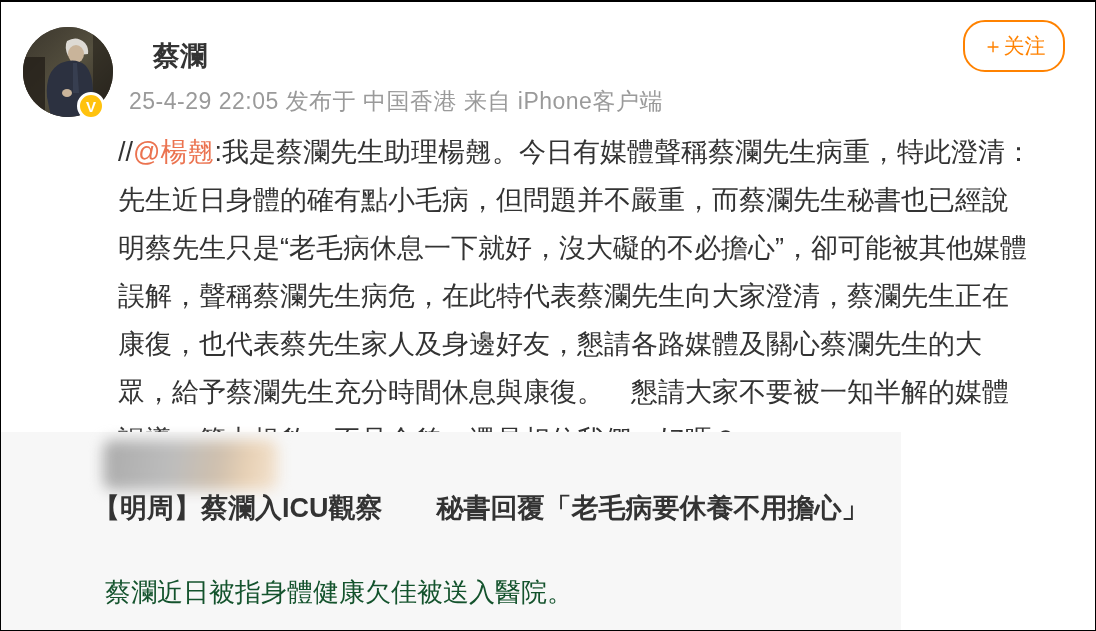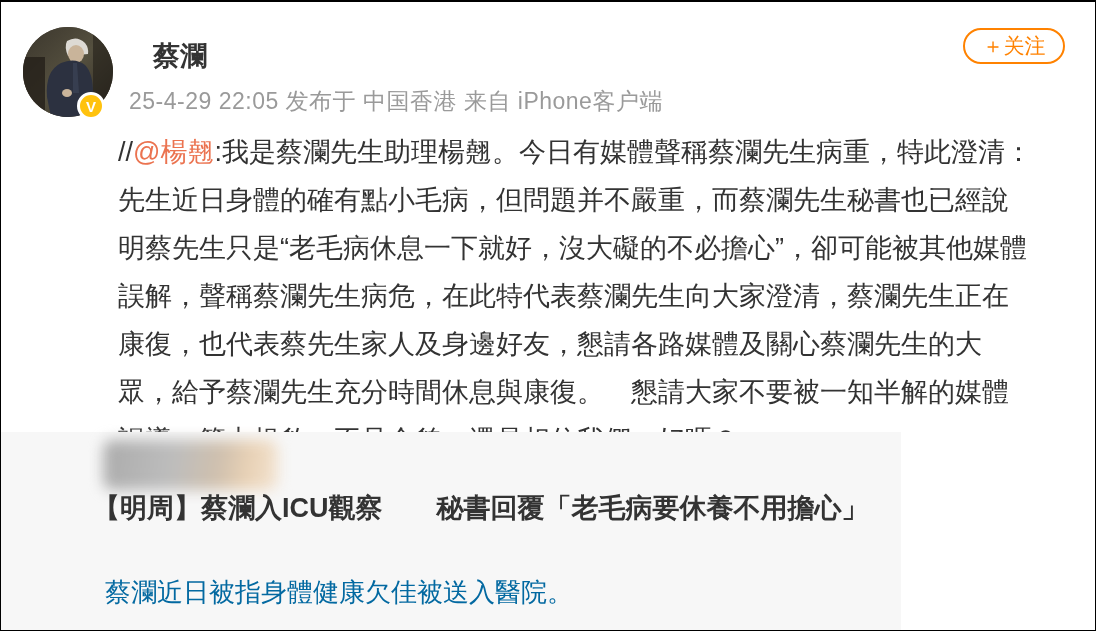--- a/index.html
+++ b/index.html
@@ -28,21 +28,21 @@
   }
   .username{
     position:absolute;left:128px;top:36px;
     font-size:27px;font-weight:bold;color:#333333;cursor:pointer;margin-left:24px;
   }
   .timestamp{
     position:absolute;left:128px;top:84px;
     font-size:23px;color:#9a9a9a;letter-spacing:.5px;
   }
   .follow-btn{
-    position:absolute;left:962px;top:26px;width:102px;height:36px;
+    position:absolute;left:962px;top:18px;width:102px;height:52px;
     box-sizing:border-box;
     border:2px solid #ff8200;border-radius:22px;background:#ffffff;
     color:#ff8200;font-size:21px;font-family:inherit;
     display:flex;align-items:center;justify-content:center;
     cursor:pointer;padding:0;
   }
   
   .post-text{
     position:absolute;left:117px;top:126px;width:915px;
     font-size:27px;line-height:48px;color:#333333;
@@ -59,21 +59,21 @@
     border-radius:10px;
     background:linear-gradient(100deg,#ababab 0%,#bdbdbd 40%,#cfc0ae 65%,#e9d2b6 82%,#f3e4d2 100%);
     filter:blur(7px);
   }
   .quote-title{
     position:absolute;left:92px;top:58px;width:960px;
     font-size:27px;font-weight:bold;color:#333333;line-height:36px;
   }
   .quote-summary{
     position:absolute;left:104px;top:143px;width:940px;
-    font-size:26px;color:#0369a1;line-height:34px;
+    font-size:26px;color:#14532d;line-height:34px;
   }
 </style>
 </head>
 <body>
 
 <div class="card">
 
   <div class="avatar">
     <svg viewBox="0 0 90 90">
       <defs>

